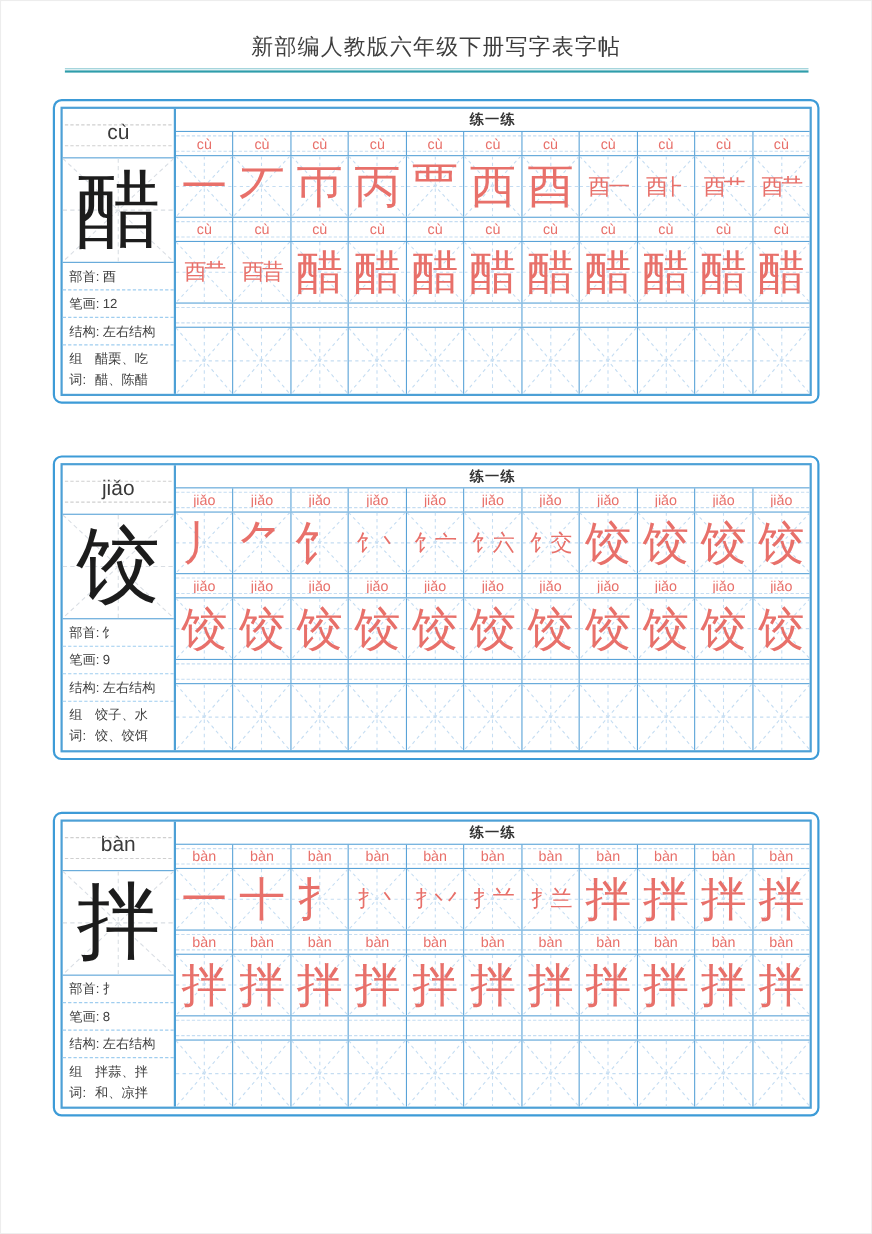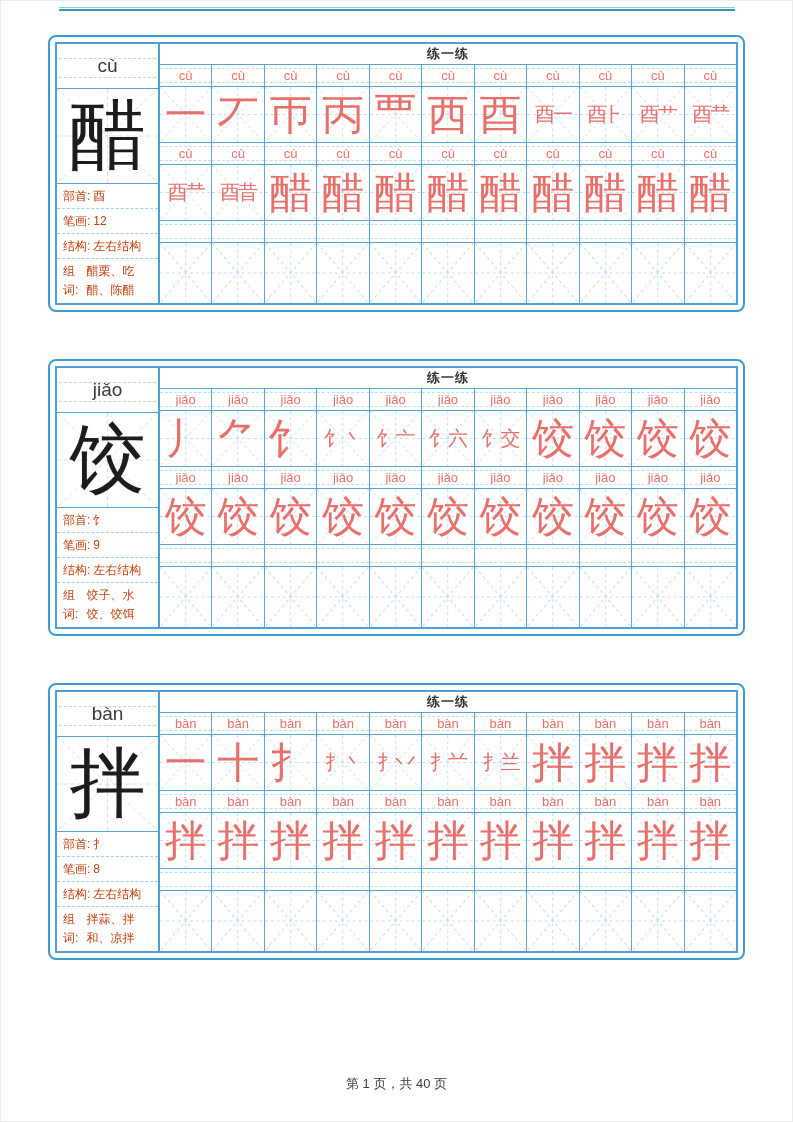--- a/index.html
+++ b/index.html
@@ -16,21 +16,21 @@
   
   .left-col { width:103px; flex:0 0 103px; border-right:2px solid #4da0d6; display:flex; flex-direction:column; }
   .pinyin-cell { position:relative; height:45px; flex:0 0 45px; display:flex; align-items:center; justify-content:center;
                  font-size:19px; color:#3a3a3a; border-bottom:1px solid #5aa3d8; }
   .pinyin-cell .dash { position:absolute; left:2px; right:2px; border-top:1px dashed #cfcfcf; }
   .bigchar-cell { position:relative; height:95px; flex:0 0 95px; border-bottom:1px solid #5aa3d8; }
   .bigchar-cell svg { position:absolute; inset:0; width:100%; height:100%; }
   .bigchar { position:absolute; inset:0; display:flex; align-items:center; justify-content:center;
              font-size:76px; color:#1c1c1c; font-family:"Liberation Serif","DejaVu Serif",serif; }
   .info-row { flex:0 0 25px; height:25px; display:flex; align-items:center; padding:0 0 0 6px;
-              font-size:12px; color:#c2410c; border-bottom:1px dashed #9fcdef; white-space:nowrap; }
+              font-size:12px; color:#404040; border-bottom:1px dashed #9fcdef; white-space:nowrap; }
   .info-row.words { flex:1 1 auto; height:auto; white-space:normal; align-items:flex-start; padding-top:3px;
                     line-height:19px; border-bottom:none; }
   .info-row .lbl { margin-right:3px; }
 
   
   .grid-col { flex:1 1 auto; display:flex; flex-direction:column; }
   .practice-header { flex:0 0 21px; display:flex; align-items:center; justify-content:center;
                      font-size:13px; font-weight:bold; color:#333; border-bottom:1px solid #5aa3d8; letter-spacing:1px; }
   .label-row { flex:0 0 22px; display:flex; border-bottom:1px solid #5aa3d8; }
   .label-cell { position:relative; flex:1 1 0; border-right:1px solid #5aa3d8; display:flex; align-items:center; justify-content:center;
@@ -46,20 +46,21 @@
                       font-size:42px; color:#e8706a; font-family:"Liberation Serif","DejaVu Serif",serif; }
   .char-cell .glyph.small { font-size:20px; letter-spacing:-2px; }
 
   .footer { position:absolute; left:0; right:0; bottom:28px; text-align:center; font-size:13px; color:#3c3c3c; }
 </style>
 </head>
 <body>
 
 <div class="page">
 
+  <div class="title">新部编人教版六年级下册写字表字帖</div>
   <div class="title-rule"></div>
 
   <div class="block">
     <div class="tbl">
       <div class="left-col">
         <div class="pinyin-cell">
           <span class="dash" style="top:32%"></span>
           <span class="dash" style="top:74%"></span>
           <span>cù</span>
         </div>
@@ -1590,14 +1591,13 @@
                 <line x1="0" y1="28" x2="52" y2="28" stroke="#c5ddf2" stroke-dasharray="3,3"></line>
                 <line x1="26" y1="0" x2="26" y2="56" stroke="#c5ddf2" stroke-dasharray="3,3"></line>
               </svg>
               <span class="glyph"></span>
             </div>
           </div>
         </div>
     </div>
   </div>
 
-  <div class="footer">第 1 页，共 40 页</div>
 </div>
 
 </body></html>

